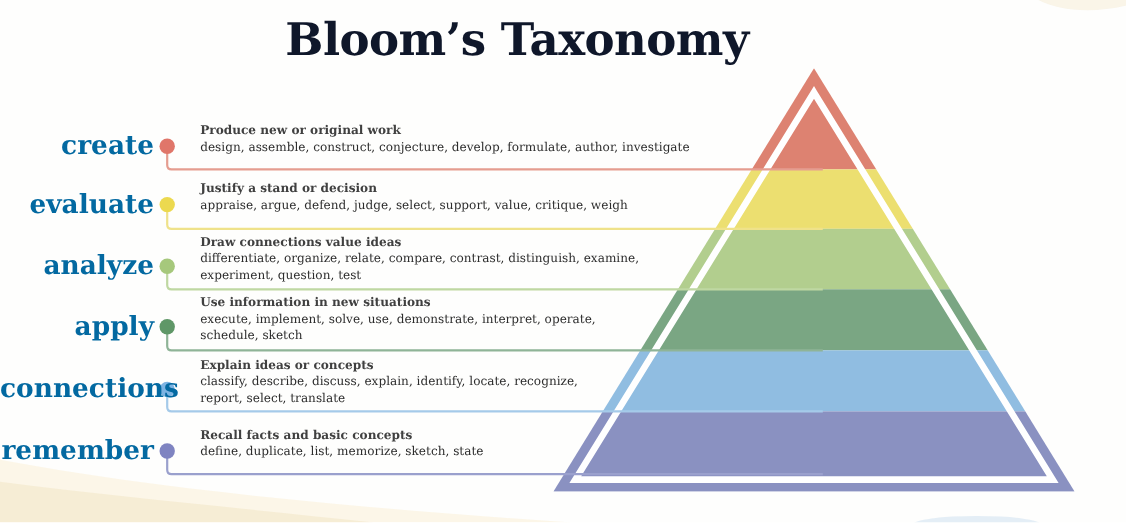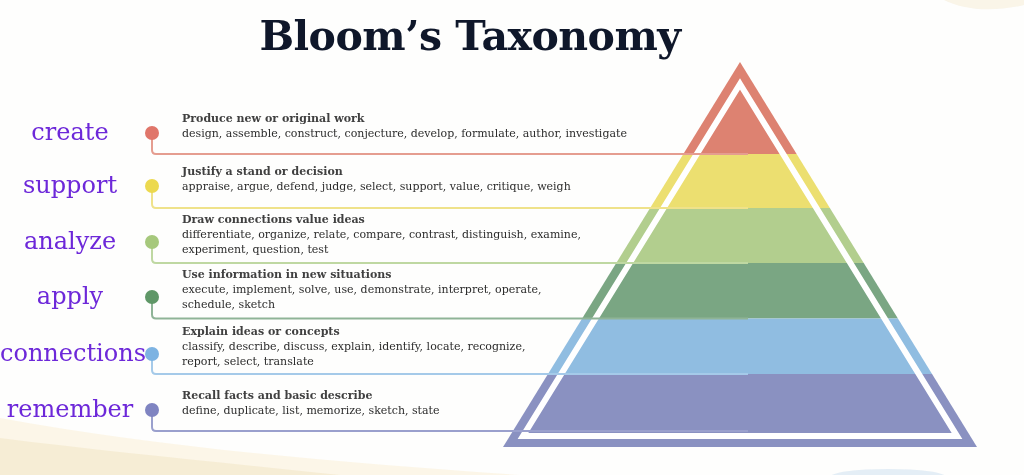--- a/index.html
+++ b/index.html
@@ -10,22 +10,22 @@
     position:absolute;left:0;right:0;top:12px;
     padding-right:84px;
     text-align:center;
     font-size:41px;font-weight:700;color:#0f172a;
     letter-spacing:-0.5px;
   }
   .level-row{position:absolute;left:0;width:700px;height:0;}
   .level-label{
     position:absolute;left:0;top:0;width:140px;
     transform:translateY(-54%);
-    text-align:center;
-    font-size:24px;font-weight:400;color:#6d28d9;
+    text-align:right;
+    font-size:24px;font-weight:700;color:#0369a1;
     white-space:nowrap;
   }
   .level-text{
     position:absolute;left:182px;top:0;width:540px;
     transform:translateY(calc(-50% - 7px));
     line-height:1.38;
   }
   .level-heading{font-size:11px;font-weight:700;color:#404040;}
   .level-verbs{font-size:11px;color:#2c2c2c;white-space:pre-line;}
 </style>
@@ -79,21 +79,21 @@
 
   <div class="level-row" style="top:133px">
     <div class="level-label">create</div>
     <div class="level-text">
       <div class="level-heading">Produce new or original work</div>
       <div class="level-verbs">design, assemble, construct, conjecture, develop, formulate, author, investigate</div>
     </div>
   </div>
 
   <div class="level-row" style="top:186px">
-    <div class="level-label">support</div>
+    <div class="level-label">evaluate</div>
     <div class="level-text">
       <div class="level-heading">Justify a stand or decision</div>
       <div class="level-verbs">appraise, argue, defend, judge, select, support, value, critique, weigh</div>
     </div>
   </div>
 
   <div class="level-row" style="top:242px">
     <div class="level-label">analyze</div>
     <div class="level-text">
       <div class="level-heading">Draw connections value ideas</div>
@@ -116,18 +116,18 @@
     <div class="level-text">
       <div class="level-heading">Explain ideas or concepts</div>
       <div class="level-verbs">classify, describe, discuss, explain, identify, locate, recognize,
 report, select, translate</div>
     </div>
   </div>
 
   <div class="level-row" style="top:410px">
     <div class="level-label">remember</div>
     <div class="level-text">
-      <div class="level-heading">Recall facts and basic describe</div>
+      <div class="level-heading">Recall facts and basic concepts</div>
       <div class="level-verbs">define, duplicate, list, memorize, sketch, state</div>
     </div>
   </div>
 
 </div>
 
 </body></html>

